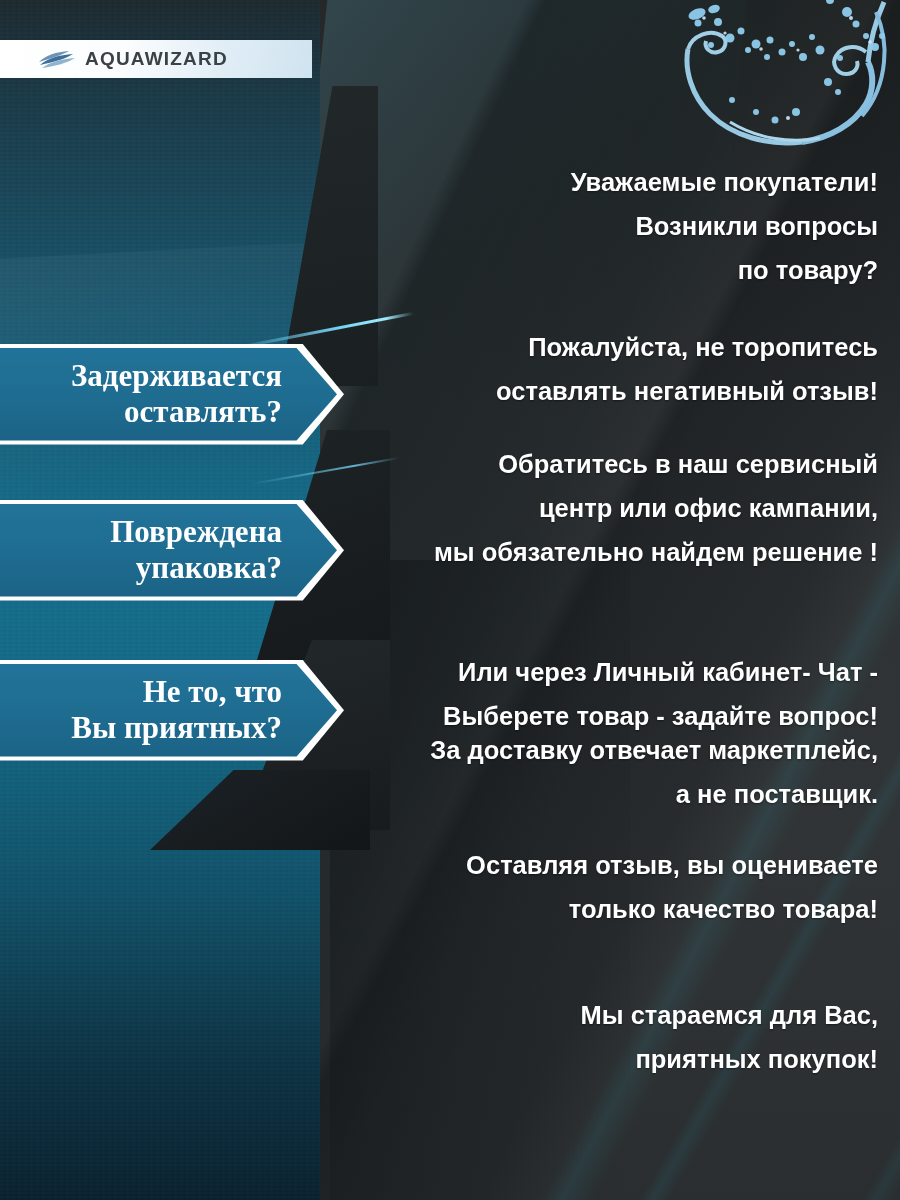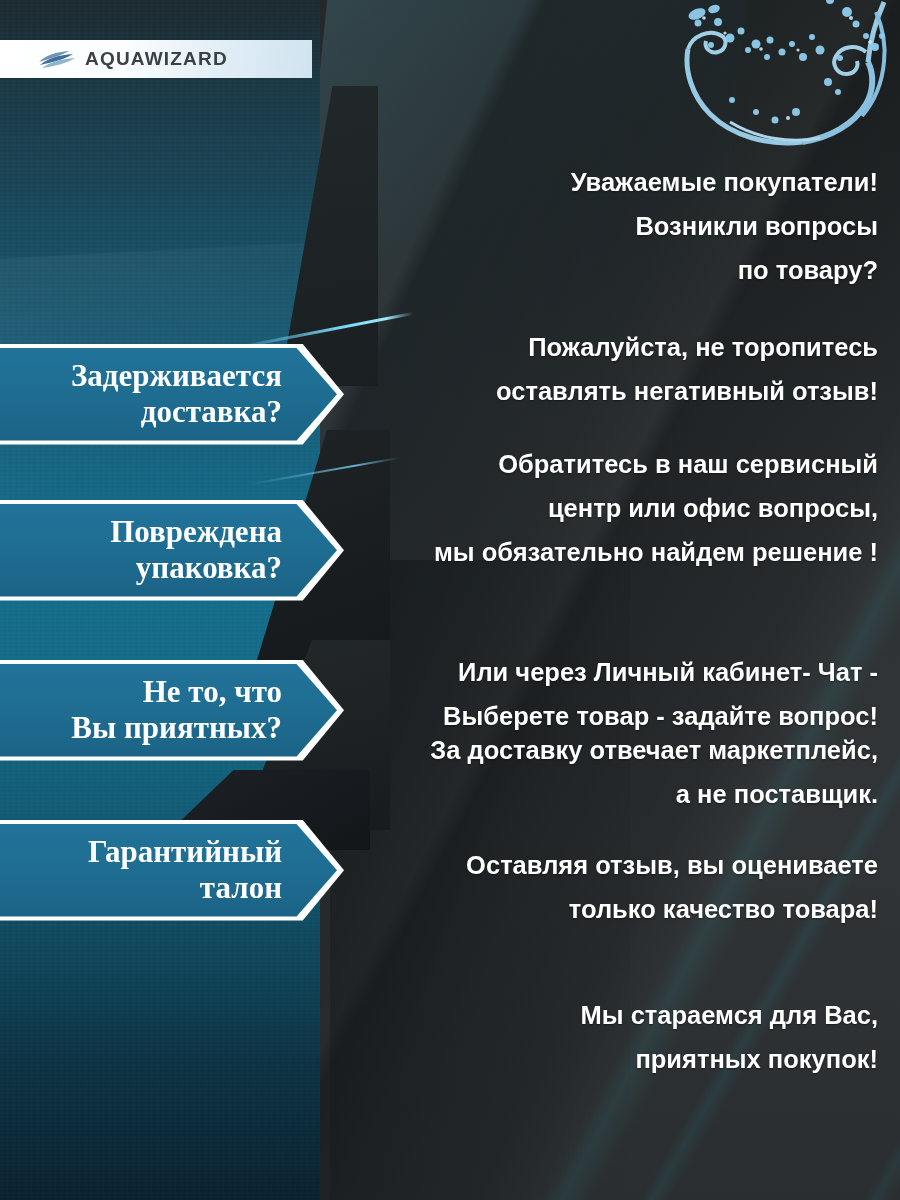--- a/index.html
+++ b/index.html
@@ -286,52 +286,46 @@
         <path d="M4 19 C12 13, 23 10, 37 9 C29 14, 18 17, 4 19 Z" fill="#8fb4cf"></path>
       </svg>
       <span class="logo-text">AQUAWIZARD</span>
     </div>
   </div>
 
   <div class="banner-wrap" style="top:344px;">
     <div class="banner-outline"></div>
     <div class="banner-fill"></div>
     <span class="banner-text">Задерживается
-доставка?</span>
+оставлять?</span>
   </div>
 
   <div class="banner-wrap" style="top:500px;">
     <div class="banner-outline"></div>
     <div class="banner-fill"></div>
     <span class="banner-text">Повреждена
 упаковка?</span>
   </div>
 
   <div class="banner-wrap" style="top:660px;">
     <div class="banner-outline"></div>
     <div class="banner-fill"></div>
     <span class="banner-text">Не то, что
 Вы приятных?</span>
   </div>
 
-  <div class="banner-wrap" style="top:820px;">
-    <div class="banner-outline"></div>
-    <div class="banner-fill"></div>
-    <span class="banner-text">Гарантийный
-талон</span>
-  </div>
 
   <div class="right-col">
     <p class="para" style="top:160px;">Уважаемые покупатели!
 Возникли вопросы
 по товару?</p>
     <p class="para" style="top:325px;">Пожалуйста, не торопитесь
 оставлять негативный отзыв!</p>
     <p class="para" style="top:442px;">Обратитесь в наш сервисный
-центр или офис вопросы,
+центр или офис кампании,
 мы обязательно найдем решение !</p>
     <p class="para" style="top:612px;margin-top:38px;">Или через Личный кабинет- Чат -
 Выберете товар - задайте вопрос!</p>
     <p class="para" style="top:728px;">За доставку отвечает маркетплейс,
 а не поставщик.</p>
     <p class="para" style="top:843px;">Оставляя отзыв, вы оцениваете
 только  качество товара!</p>
     <p class="para" style="top:993px;">Мы стараемся для Вас,
 приятных покупок!</p>
   </div>

